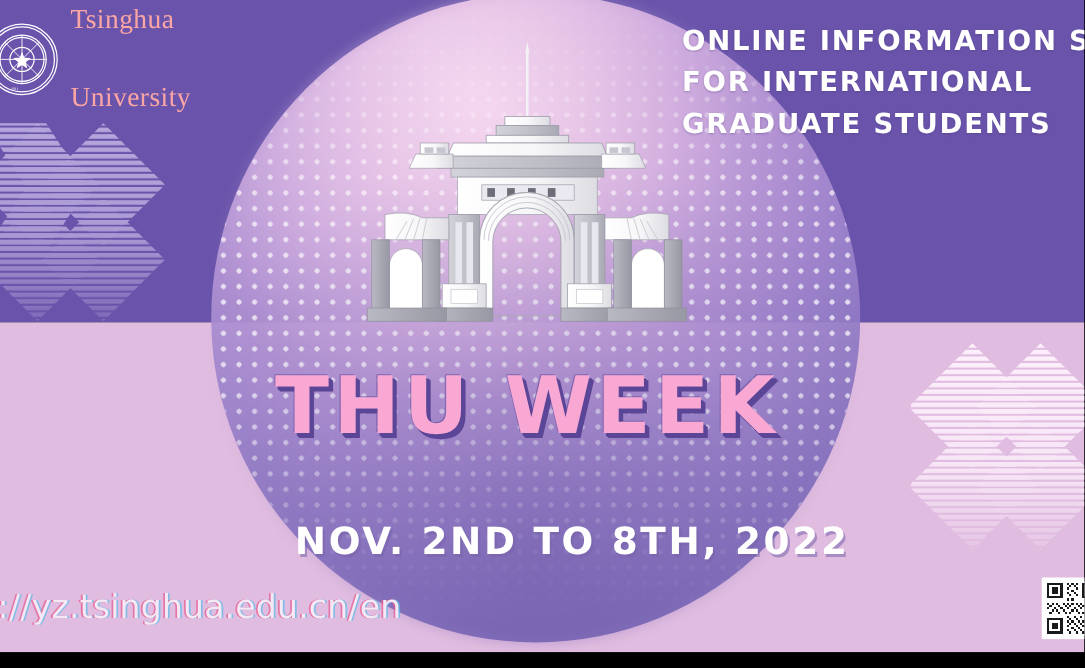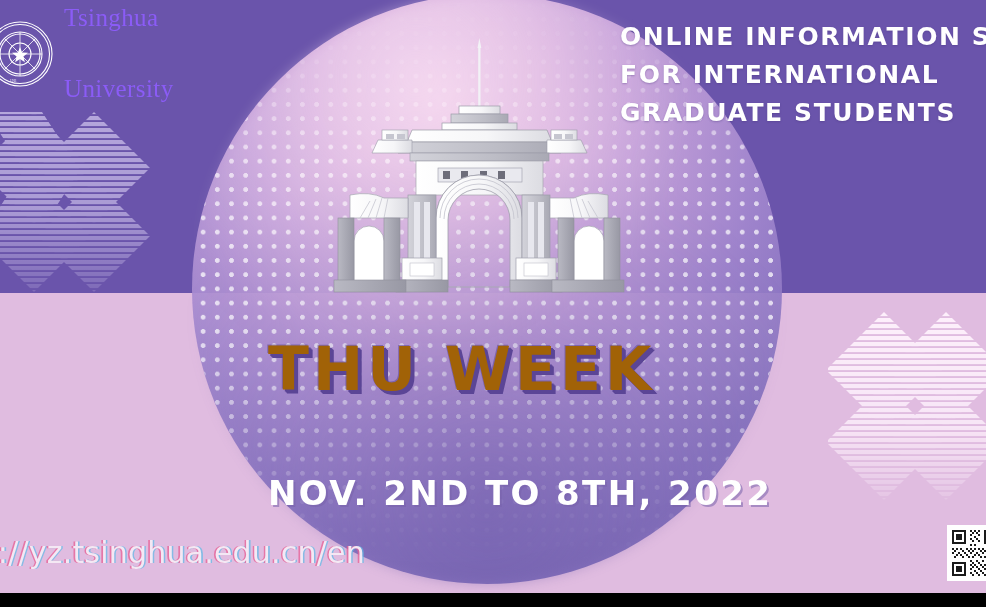--- a/index.html
+++ b/index.html
@@ -128,21 +128,21 @@
     left: -14px;
     top: 4px;
     z-index: 12;
     display: flex;
     align-items: center;
     gap: 10px;
   }
   .brand-seal { width: 68px; height: 68px; flex: 0 0 auto; }
   .brand-word {
     font-family: "Liberation Serif", "DejaVu Serif", serif;
-    color: #8b5cf6;
+    color: #fca5a5;
     font-size: 25px;
     line-height: 1.12;
     letter-spacing: 0.4px;
     white-space: nowrap;
   }
   .brand-word .l2 { display: block; margin-top: 43px; }
 
   
   .headline {
     position: absolute;
@@ -156,29 +156,29 @@
     font-size: 25px;
     line-height: 38px;
     letter-spacing: 1.6px;
     white-space: nowrap;
     text-shadow: 0 1px 2px rgba(70,50,120,0.35);
   }
 
   
   .main-title {
     position: absolute;
-    left: 268px;
+    left: 250px;
     top: 326px;
     z-index: 16;
     font-family: "DejaVu Sans", sans-serif;
     font-weight: bold;
-    font-size: 60px;
+    font-size: 72px;
     line-height: 86px;
     letter-spacing: 4px;
-    color: #a16207;
+    color: #f9a8d4;
     text-shadow:
        4px  4px 0 #5b4596,
        3px  3px 0 #5b4596,
        2px  2px 0 #5b4596,
       -1px -1px 0 rgba(91,69,150,0.55);
     white-space: nowrap;
   }
   .sub-title {
     position: absolute;
     left: 268px;

